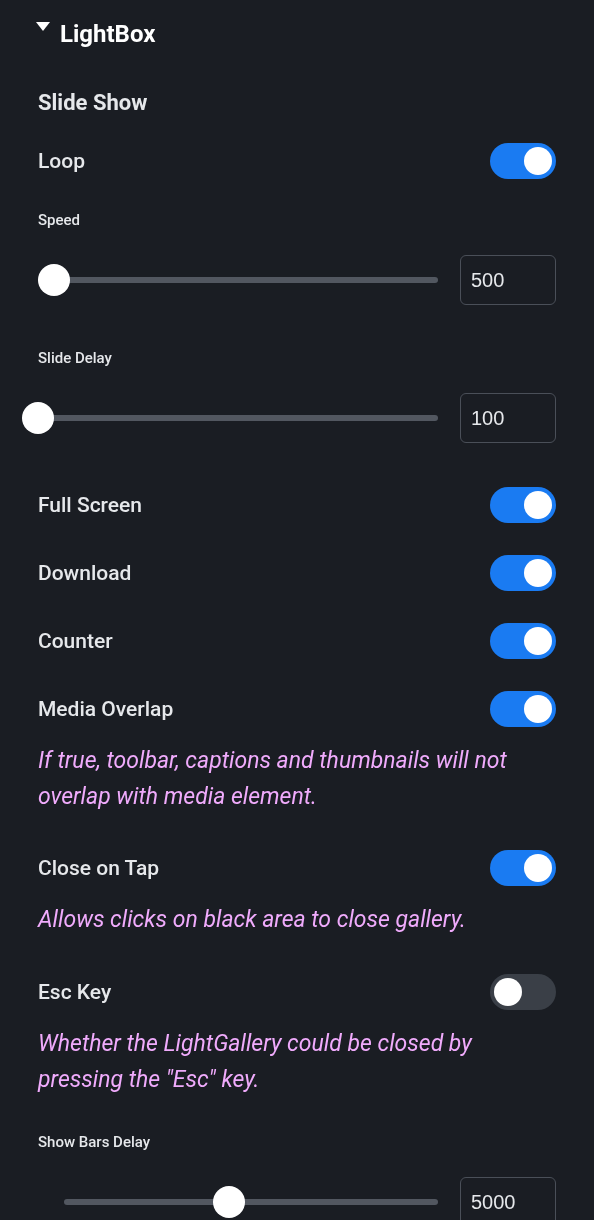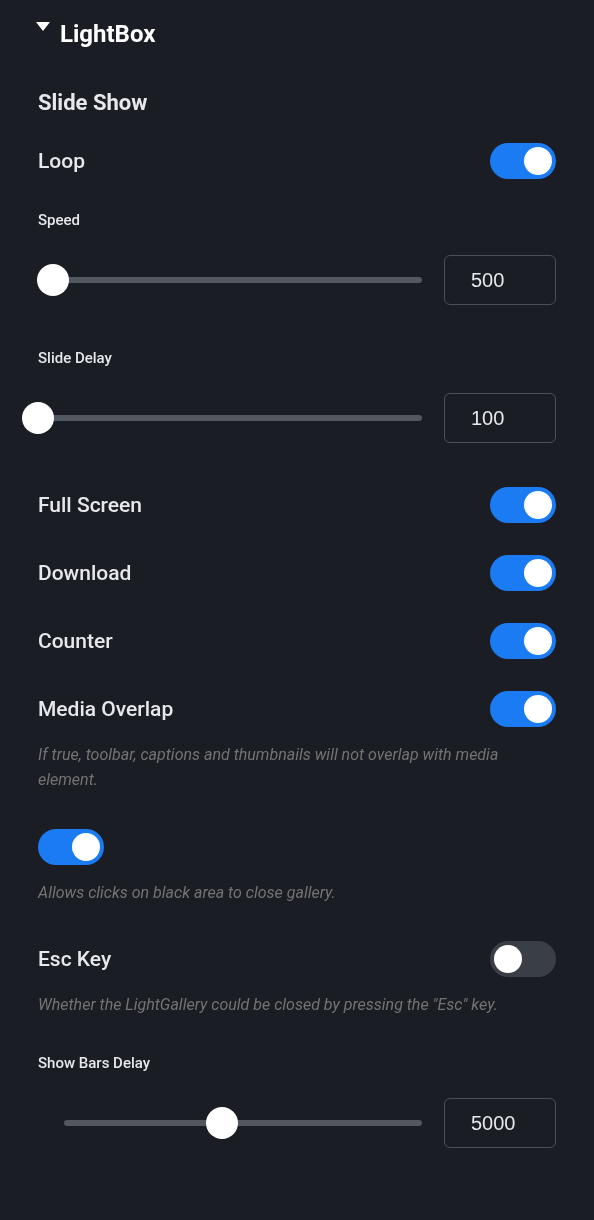--- a/index.html
+++ b/index.html
@@ -45,23 +45,23 @@
       align-items: center;
       justify-content: space-between;
       margin-bottom: 32px;
     }
     .row-label {
       font-size: 21px;
       font-weight: 500;
       color: #e6e8eb;
     }
     .desc {
-      font-size: 16px;
+      font-size: 23px;
       font-style: italic;
-      color: #737373;
+      color: #f0abfc;
       line-height: 1.55;
       margin-top: -16px;
       margin-bottom: 36px;
     }
     .toggle {
       position: relative;
       width: 66px;
       height: 36px;
       border-radius: 18px;
       cursor: pointer;
@@ -103,28 +103,28 @@
       position: absolute;
       top: 50%;
       width: 32px;
       height: 32px;
       border-radius: 50%;
       background: #ffffff;
       transform: translate(-50%, -50%);
       cursor: grab;
     }
     .num-input {
-      width: 112px;
+      width: 96px;
       height: 50px;
       background: transparent;
       border: 1px solid #4a4f58;
       border-radius: 6px;
       color: #e6e8eb;
       font-size: 20px;
-      padding: 0 26px;
+      padding: 0 10px;
       outline: none;
     }
     .slider-row.compact { margin-bottom: 0; }
   </style>
 </head>
 <body>
 
 <div class="panel">
 
   <div class="section-header">
@@ -180,20 +180,21 @@
 
   <div class="row">
     <div class="row-label">Media Overlap</div>
     <div class="toggle on">
         <div class="knob"></div>
       </div>
   </div>
   <div class="desc">If true, toolbar, captions and thumbnails will not overlap with media element.</div>
 
   <div class="row">
+    <div class="row-label">Close on Tap</div>
     <div class="toggle on">
         <div class="knob"></div>
       </div>
   </div>
   <div class="desc">Allows clicks on black area to close gallery.</div>
 
   <div class="row">
     <div class="row-label">Esc Key</div>
     <div class="toggle off">
         <div class="knob"></div>

